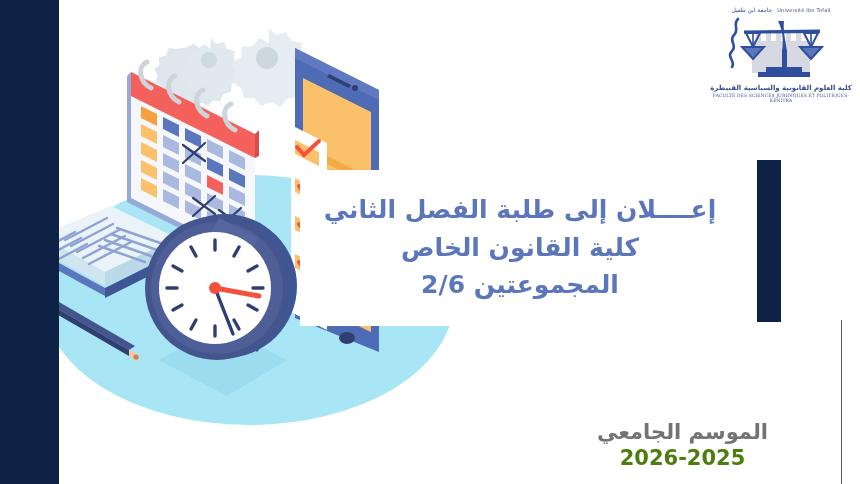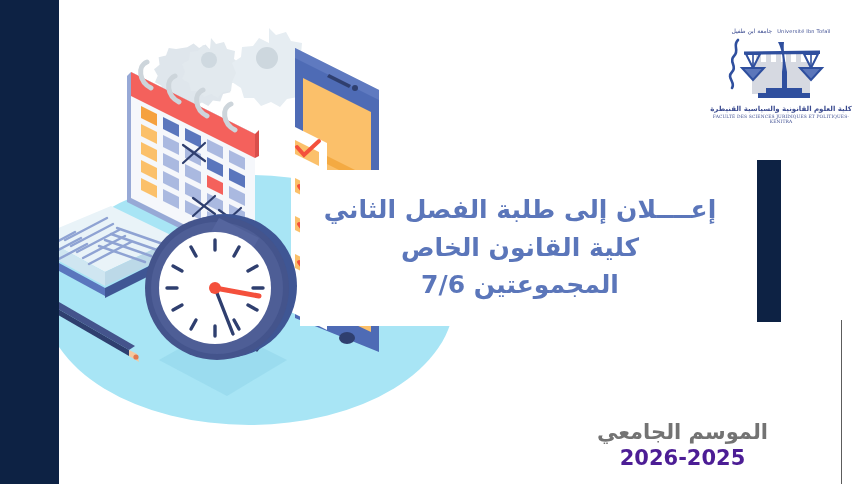--- a/index.html
+++ b/index.html
@@ -21,24 +21,24 @@
   
   .card{position:absolute;left:300px;top:170px;width:440px;height:156px;background:#ffffff;}
   .card .lines{position:absolute;inset:0;display:flex;flex-direction:column;
                align-items:center;justify-content:center;gap:9px;}
   .ann-line{color:#5b76ba;font-size:25px;font-weight:bold;line-height:1.15;
             text-align:center;letter-spacing:0px;white-space:nowrap;}
 
   
   .season{position:absolute;left:560px;top:420px;width:245px;text-align:center;}
   .season .s-ar{color:#737373;font-size:21px;font-weight:bold;line-height:1.2;}
-  .season .s-yr{color:#4c1d95;font-size:21px;font-weight:bold;line-height:1.25;direction:ltr;}
-
-  
-  .logo{position:absolute;left:706px;top:21px;width:150px;height:120px;}
+  .season .s-yr{color:#4d7c0f;font-size:21px;font-weight:bold;line-height:1.25;direction:ltr;}
+
+  
+  .logo{position:absolute;left:706px;top:0;width:150px;height:120px;}
   .logo-top{position:absolute;top:6px;left:0;width:150px;text-align:center;
             display:flex;justify-content:center;align-items:baseline;gap:5px;}
   .logo-top .lt-fr{color:#3a4a8f;font-size:5px;letter-spacing:.2px;}
   .logo-top .lt-ar{color:#3a4a8f;font-size:6px;}
   .logo-mark{position:absolute;top:17px;left:16px;width:118px;height:62px;}
   .logo-bot{position:absolute;top:84px;left:0;width:150px;text-align:center;}
   .logo-bot .lb-ar{color:#3a4a8f;font-size:7px;line-height:1.25;font-weight:bold;}
   .logo-bot .lb-fr{color:#3a4a8f;font-size:4.4px;line-height:1.3;letter-spacing:.15px;
                    text-transform:uppercase;font-family:"DejaVu Serif","Liberation Serif",serif;}
 </style>
@@ -223,21 +223,21 @@
         <path d="M156 288 L174 334" stroke="#2f3f6f" stroke-width="3.4" stroke-linecap="round"></path>
         <circle cx="156" cy="288" r="6" fill="#f4503c"></circle>
       </g>
     </svg>
   </div>
 
   <div class="card">
     <div class="lines">
       <div class="ann-line">إعــــلان إلى طلبة الفصل الثاني</div>
       <div class="ann-line">كلية القانون الخاص</div>
-      <div class="ann-line">المجموعتين 7/6</div>
+      <div class="ann-line">المجموعتين 2/6</div>
     </div>
   </div>
 
   <div class="navy-block"></div>
 
   <div class="thin-rule"></div>
 
   <div class="season">
     <div class="s-ar">الموسم الجامعي</div>
     <div class="s-yr">2026-2025</div>

